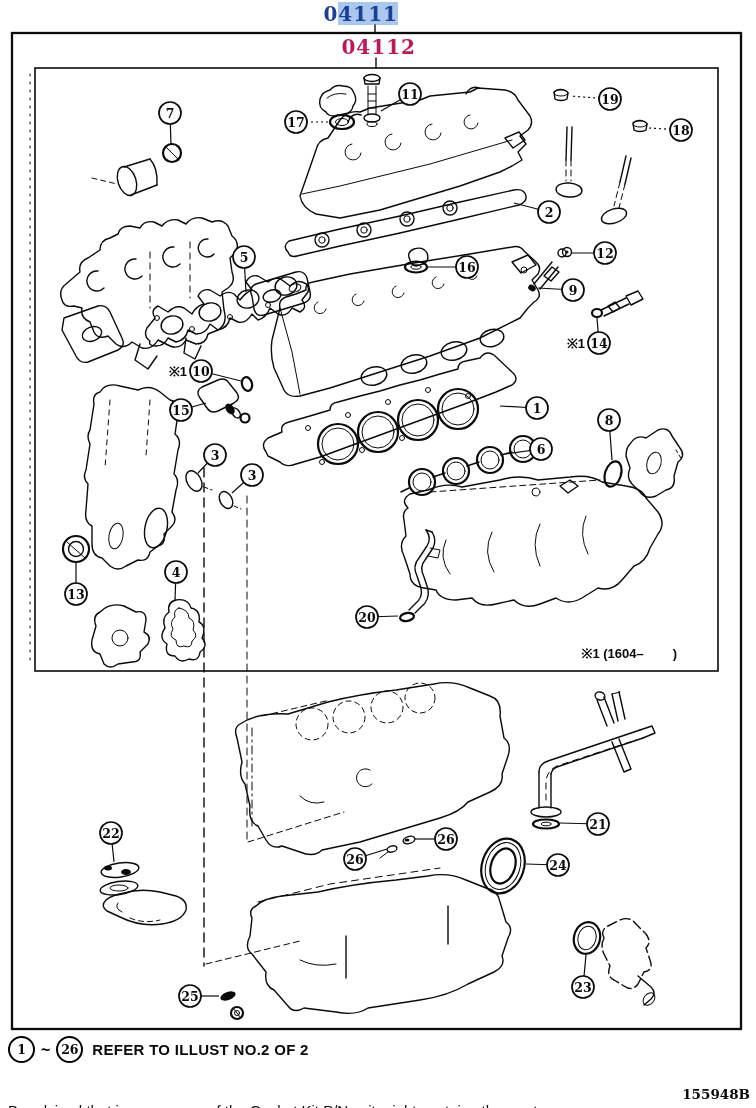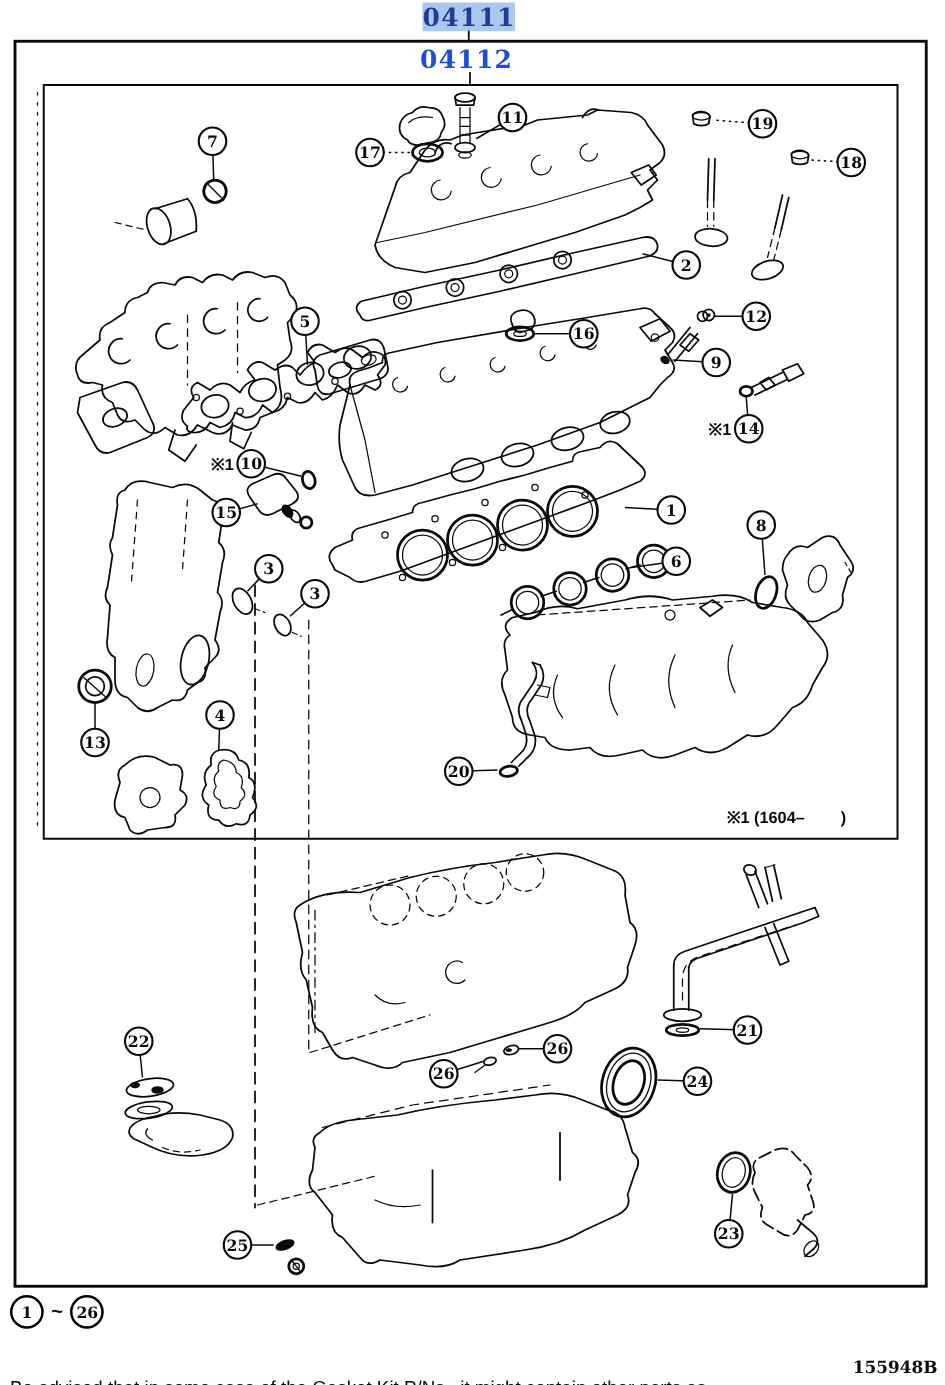--- a/index.html
+++ b/index.html
@@ -1,22 +1,22 @@
 <!DOCTYPE html>
 <html><head>
 <meta charset="utf-8">
 <style>
   html,body{margin:0;padding:0;background:#fff;}
   #stage{position:relative;width:756px;height:1108px;background:#ffffff;overflow:hidden;
          font-family:"Liberation Sans",sans-serif;color:#0a0a0a;}
   .abs{position:absolute;}
-  .code-box{left:338px;top:2px;width:74px;height:23px;display:flex;align-items:center;justify-content:flex-start;
+  .code-box{left:338px;top:2px;width:60px;height:23px;display:flex;align-items:center;justify-content:flex-end;
             font:700 20px "DejaVu Serif",serif;letter-spacing:1px;background:#aac8ee;color:#1e3f97;}
-  .code-sub{left:336px;top:35px;width:80px;text-align:left;
-            font:700 20px "DejaVu Serif",serif;letter-spacing:1px;color:#1d4ed8;}
+  .code-sub{left:336px;top:35px;width:80px;text-align:right;
+            font:700 20px "DejaVu Serif",serif;letter-spacing:1px;color:#be185d;}
   svg text{fill:#0a0a0a;}
   .ln{fill:none;stroke:#0a0a0a;stroke-width:1.4;stroke-linejoin:round;stroke-linecap:round;}
   .ln2{fill:none;stroke:#0a0a0a;stroke-width:2.2;stroke-linejoin:round;stroke-linecap:round;}
   .thin{fill:none;stroke:#0a0a0a;stroke-width:1;stroke-linejoin:round;stroke-linecap:round;}
   .fill{fill:#0a0a0a;stroke:none;}
   .ldr{fill:none;stroke:#0a0a0a;stroke-width:1.2;}
   .dot{fill:none;stroke:#0a0a0a;stroke-width:1.2;stroke-dasharray:2 3;}
   .co{fill:#fff;stroke:#0a0a0a;stroke-width:1.7;}
   .co-num{font:700 12.5px "DejaVu Serif",serif;text-anchor:middle;}
   .note-txt{font:700 13px "Liberation Sans",sans-serif;}
@@ -502,20 +502,21 @@
   </svg>
 
   <div class="abs legend-row">
     <span class="lg-circ">
         <span>1</span>
       </span>
     <span class="lg-tilde">~</span>
     <span class="lg-circ">
         <span>26</span>
       </span>
+    <span class="lg-text">REFER TO ILLUST NO.2 OF 2</span>
   </div>
   <div class="abs advisory">
     <div>Be advised that in some case of the Gasket Kit P/Ns,  it might contain other parts as</div>
     
   </div>
   <div class="abs doc-code">155948B</div>
 
 </div>
 
 </body></html>

